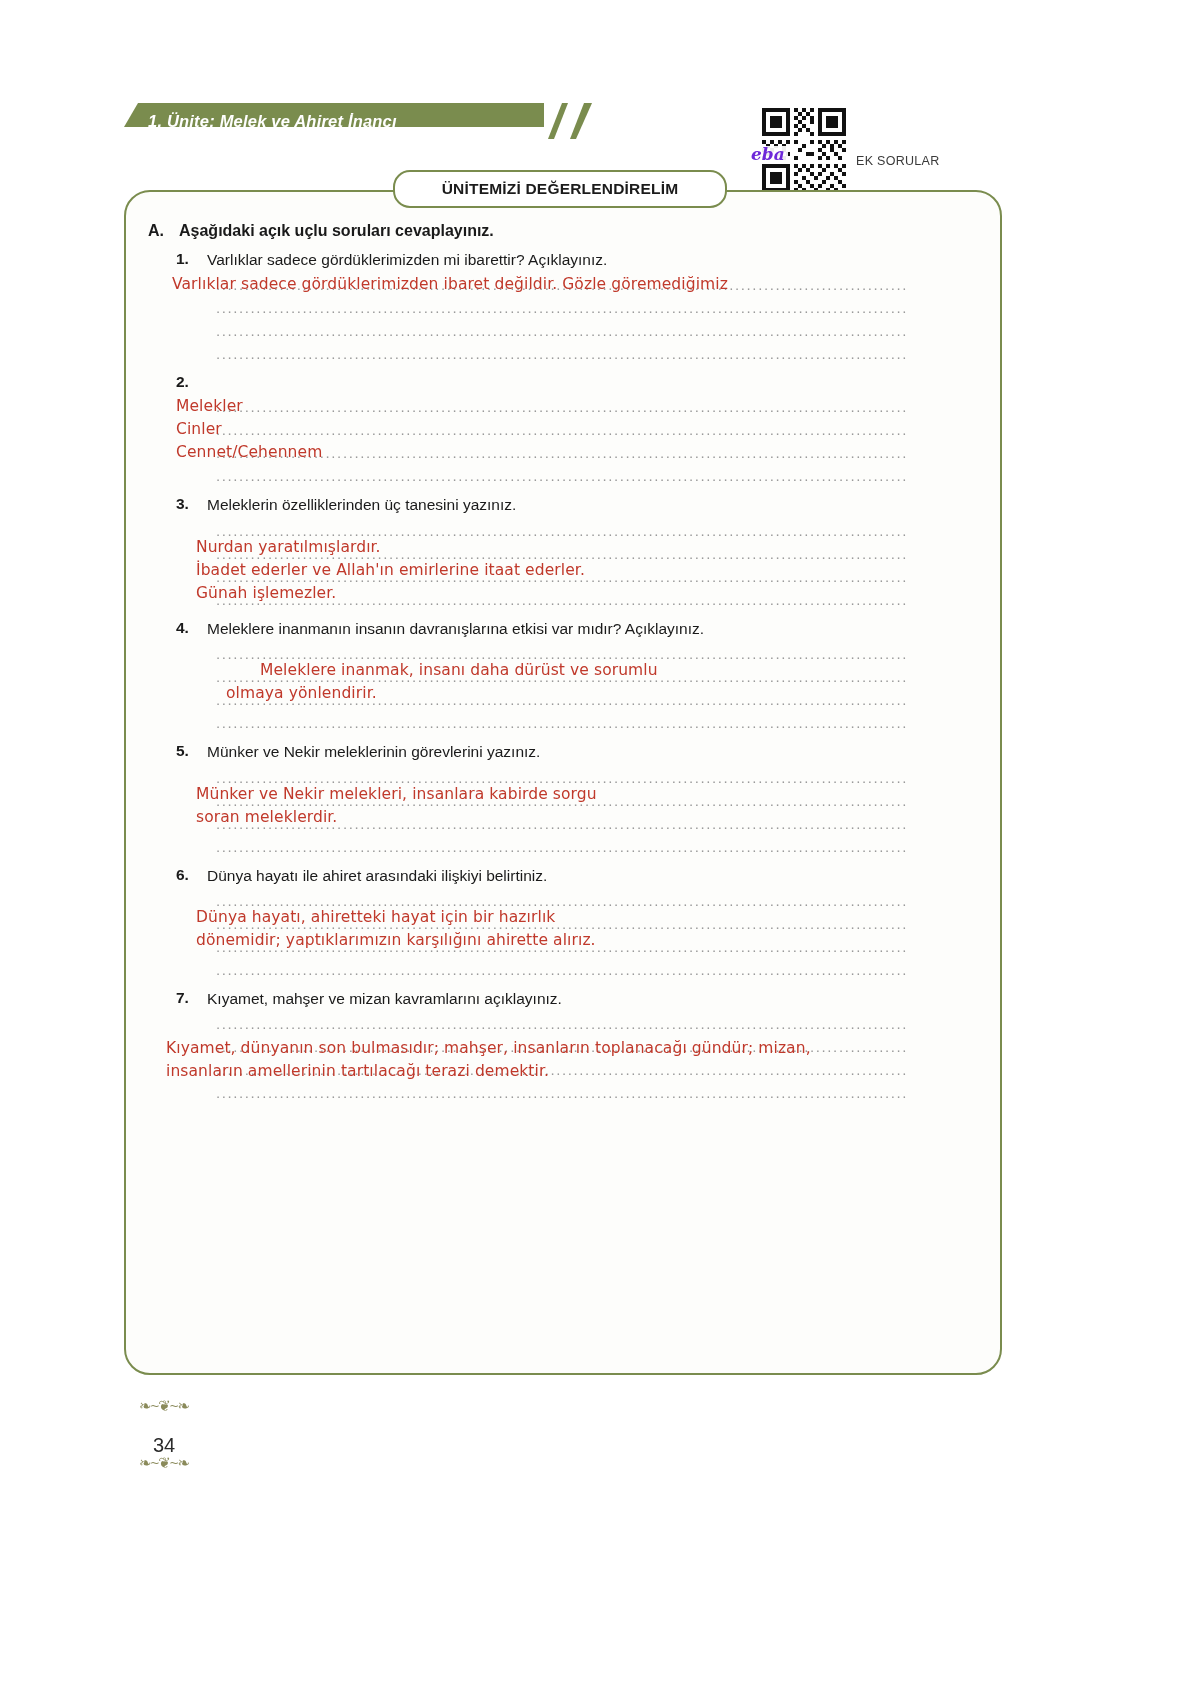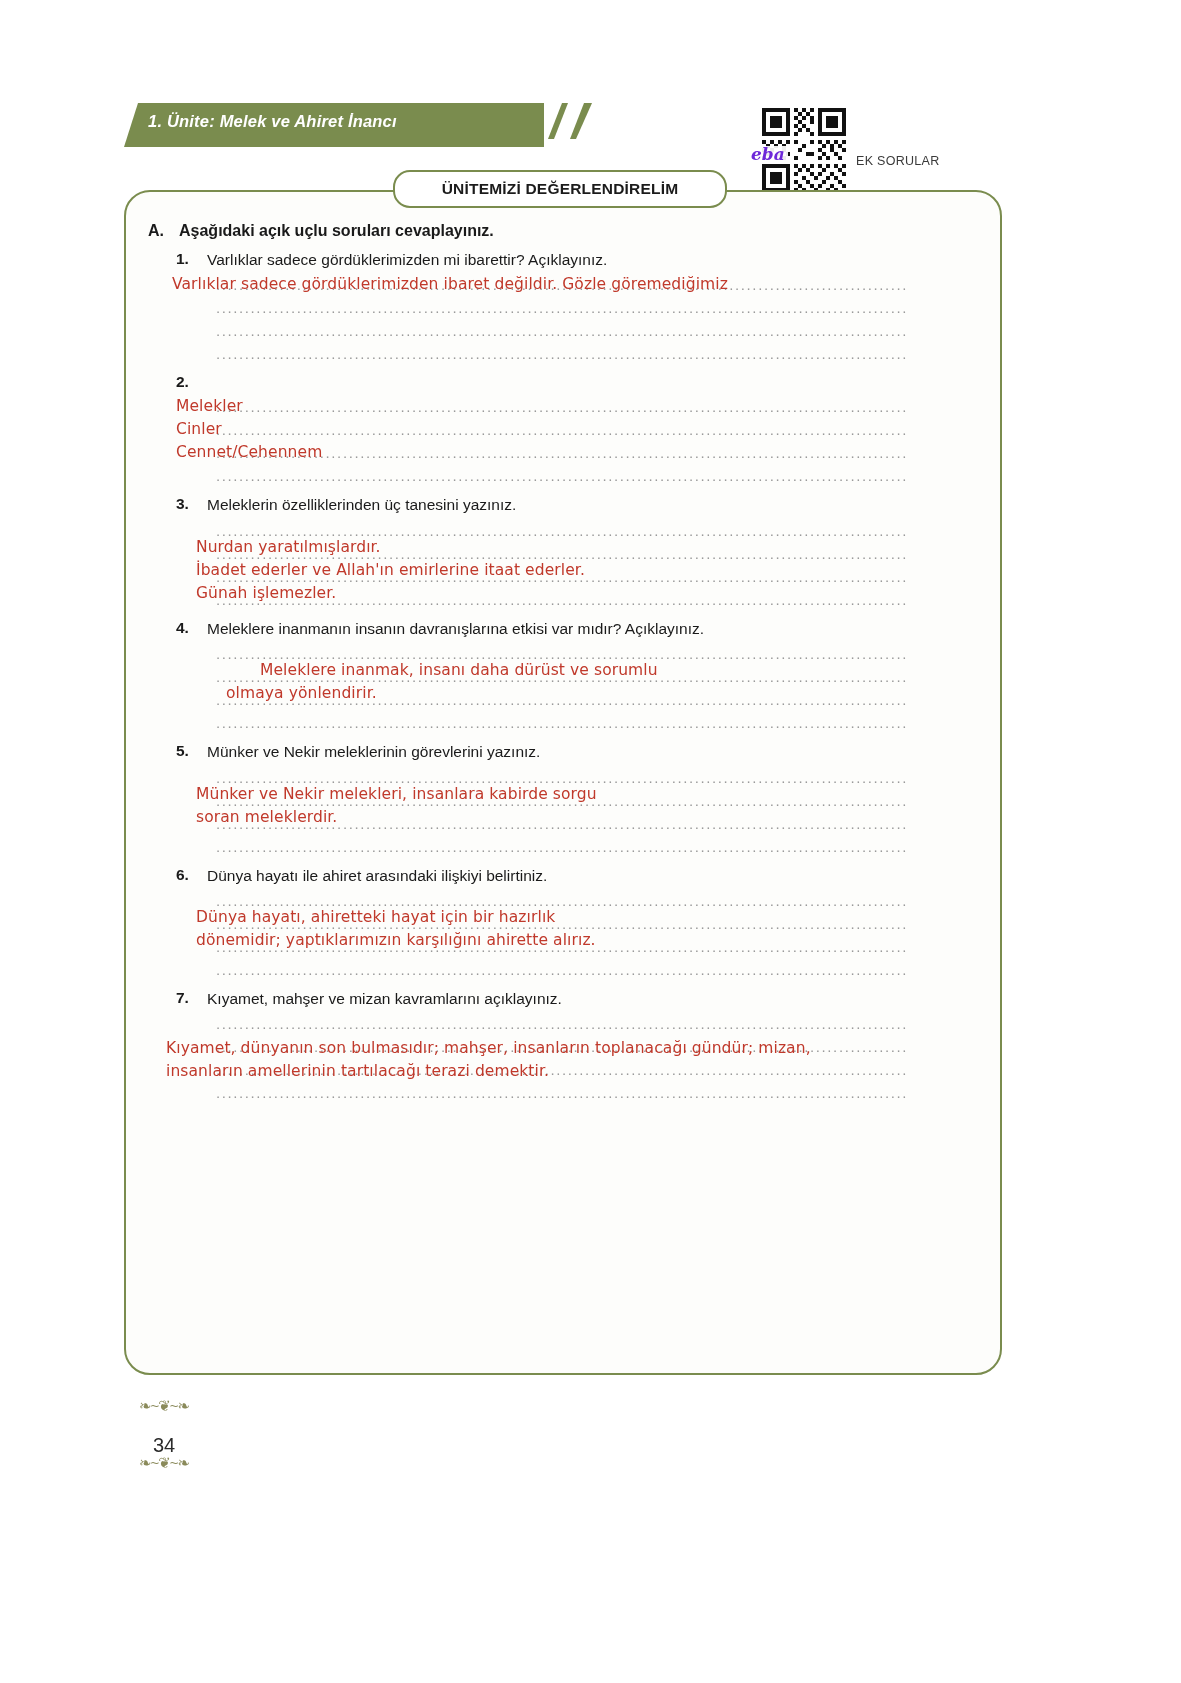--- a/index.html
+++ b/index.html
@@ -21,21 +21,21 @@
     position: absolute;
     top: 103px;
     left: 124px;
     width: 460px;
     height: 36px;
   }
   .ribbon-main {
     position: absolute;
     top: 0; left: 0;
     width: 420px;
-    height: 44px;
+    height: 24px;
     background: #7a8c4e;
     clip-path: polygon(14px 0, 100% 0, 100% 100%, 0 100%);
   }
   .ribbon-main .unit-text {
     position: absolute;
     left: 24px;
     top: 9px;
     color: #ffffff;
     font-size: 16.5px;
     font-weight: bold;

